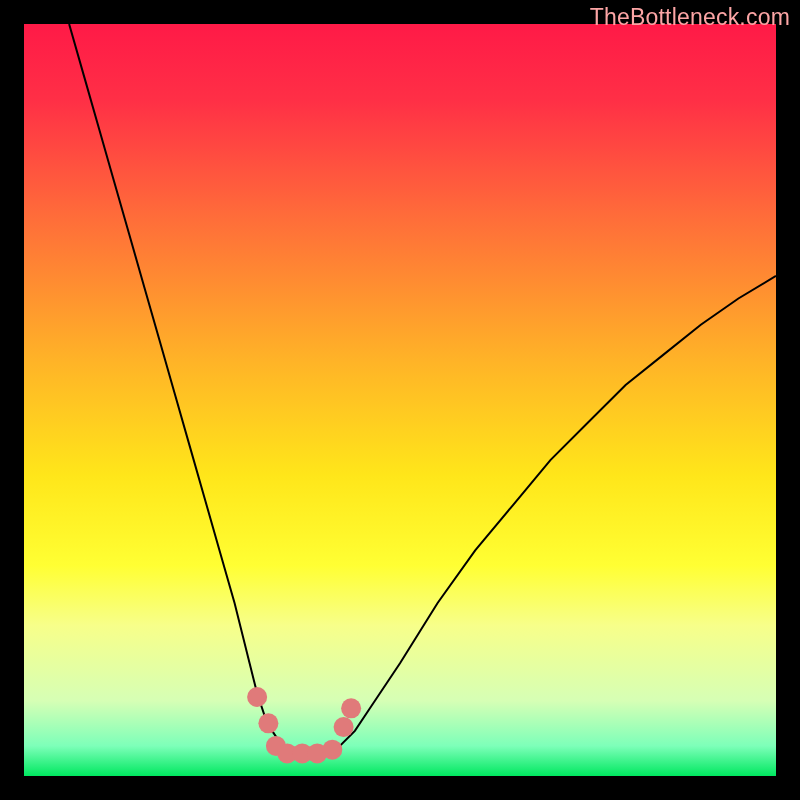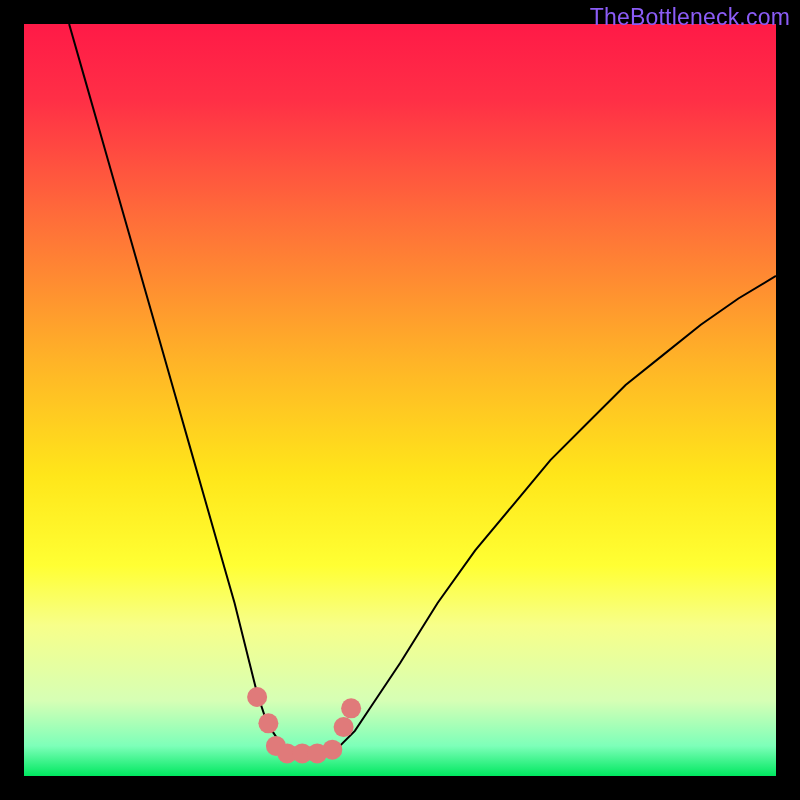--- a/index.html
+++ b/index.html
@@ -23,21 +23,21 @@
     position: absolute;
     left: 0;
     top: 0;
     width: 752px;
     height: 752px;
   }
   .watermark {
     position: absolute;
     top: 4px;
     right: 10px;
-    color: #8b5cf6;
+    color: #fca5a5;
     font-size: 23px;
     letter-spacing: 0.2px;
     font-weight: 400;
   }
 </style>
 </head>
 <body>
 
 <div class="frame">
   <svg class="plot" viewBox="0 0 752 752" preserveAspectRatio="none">

